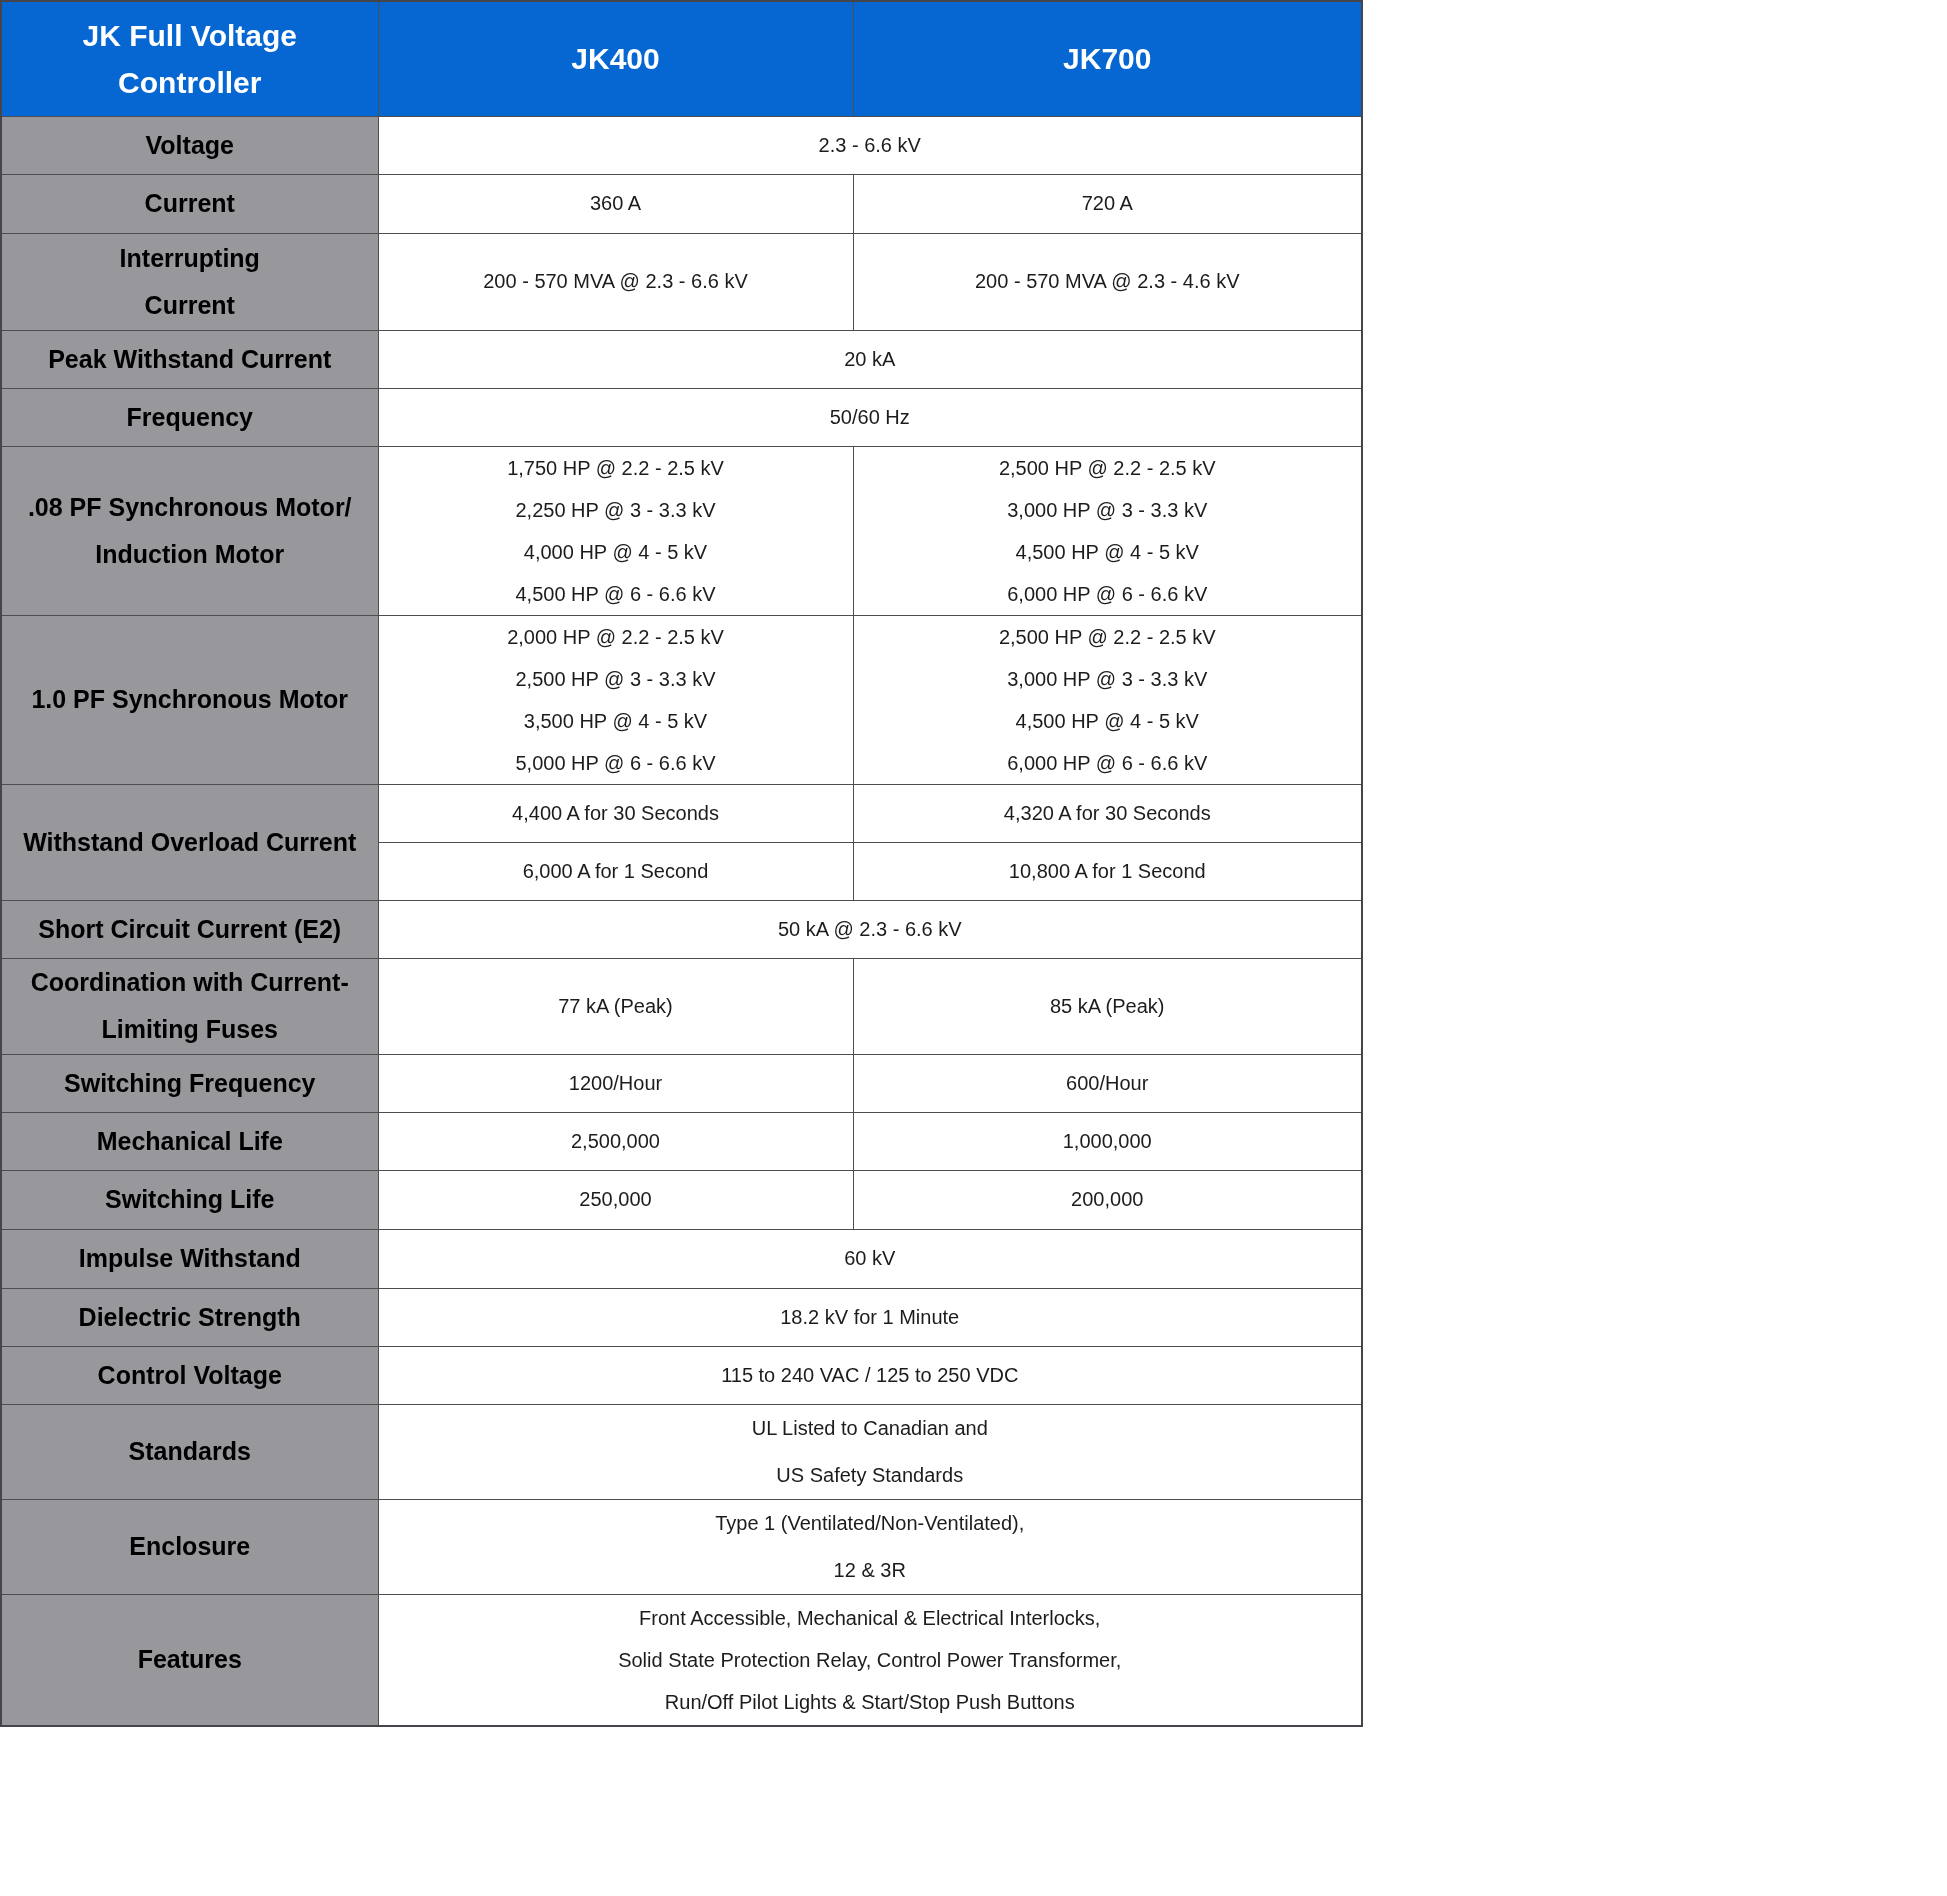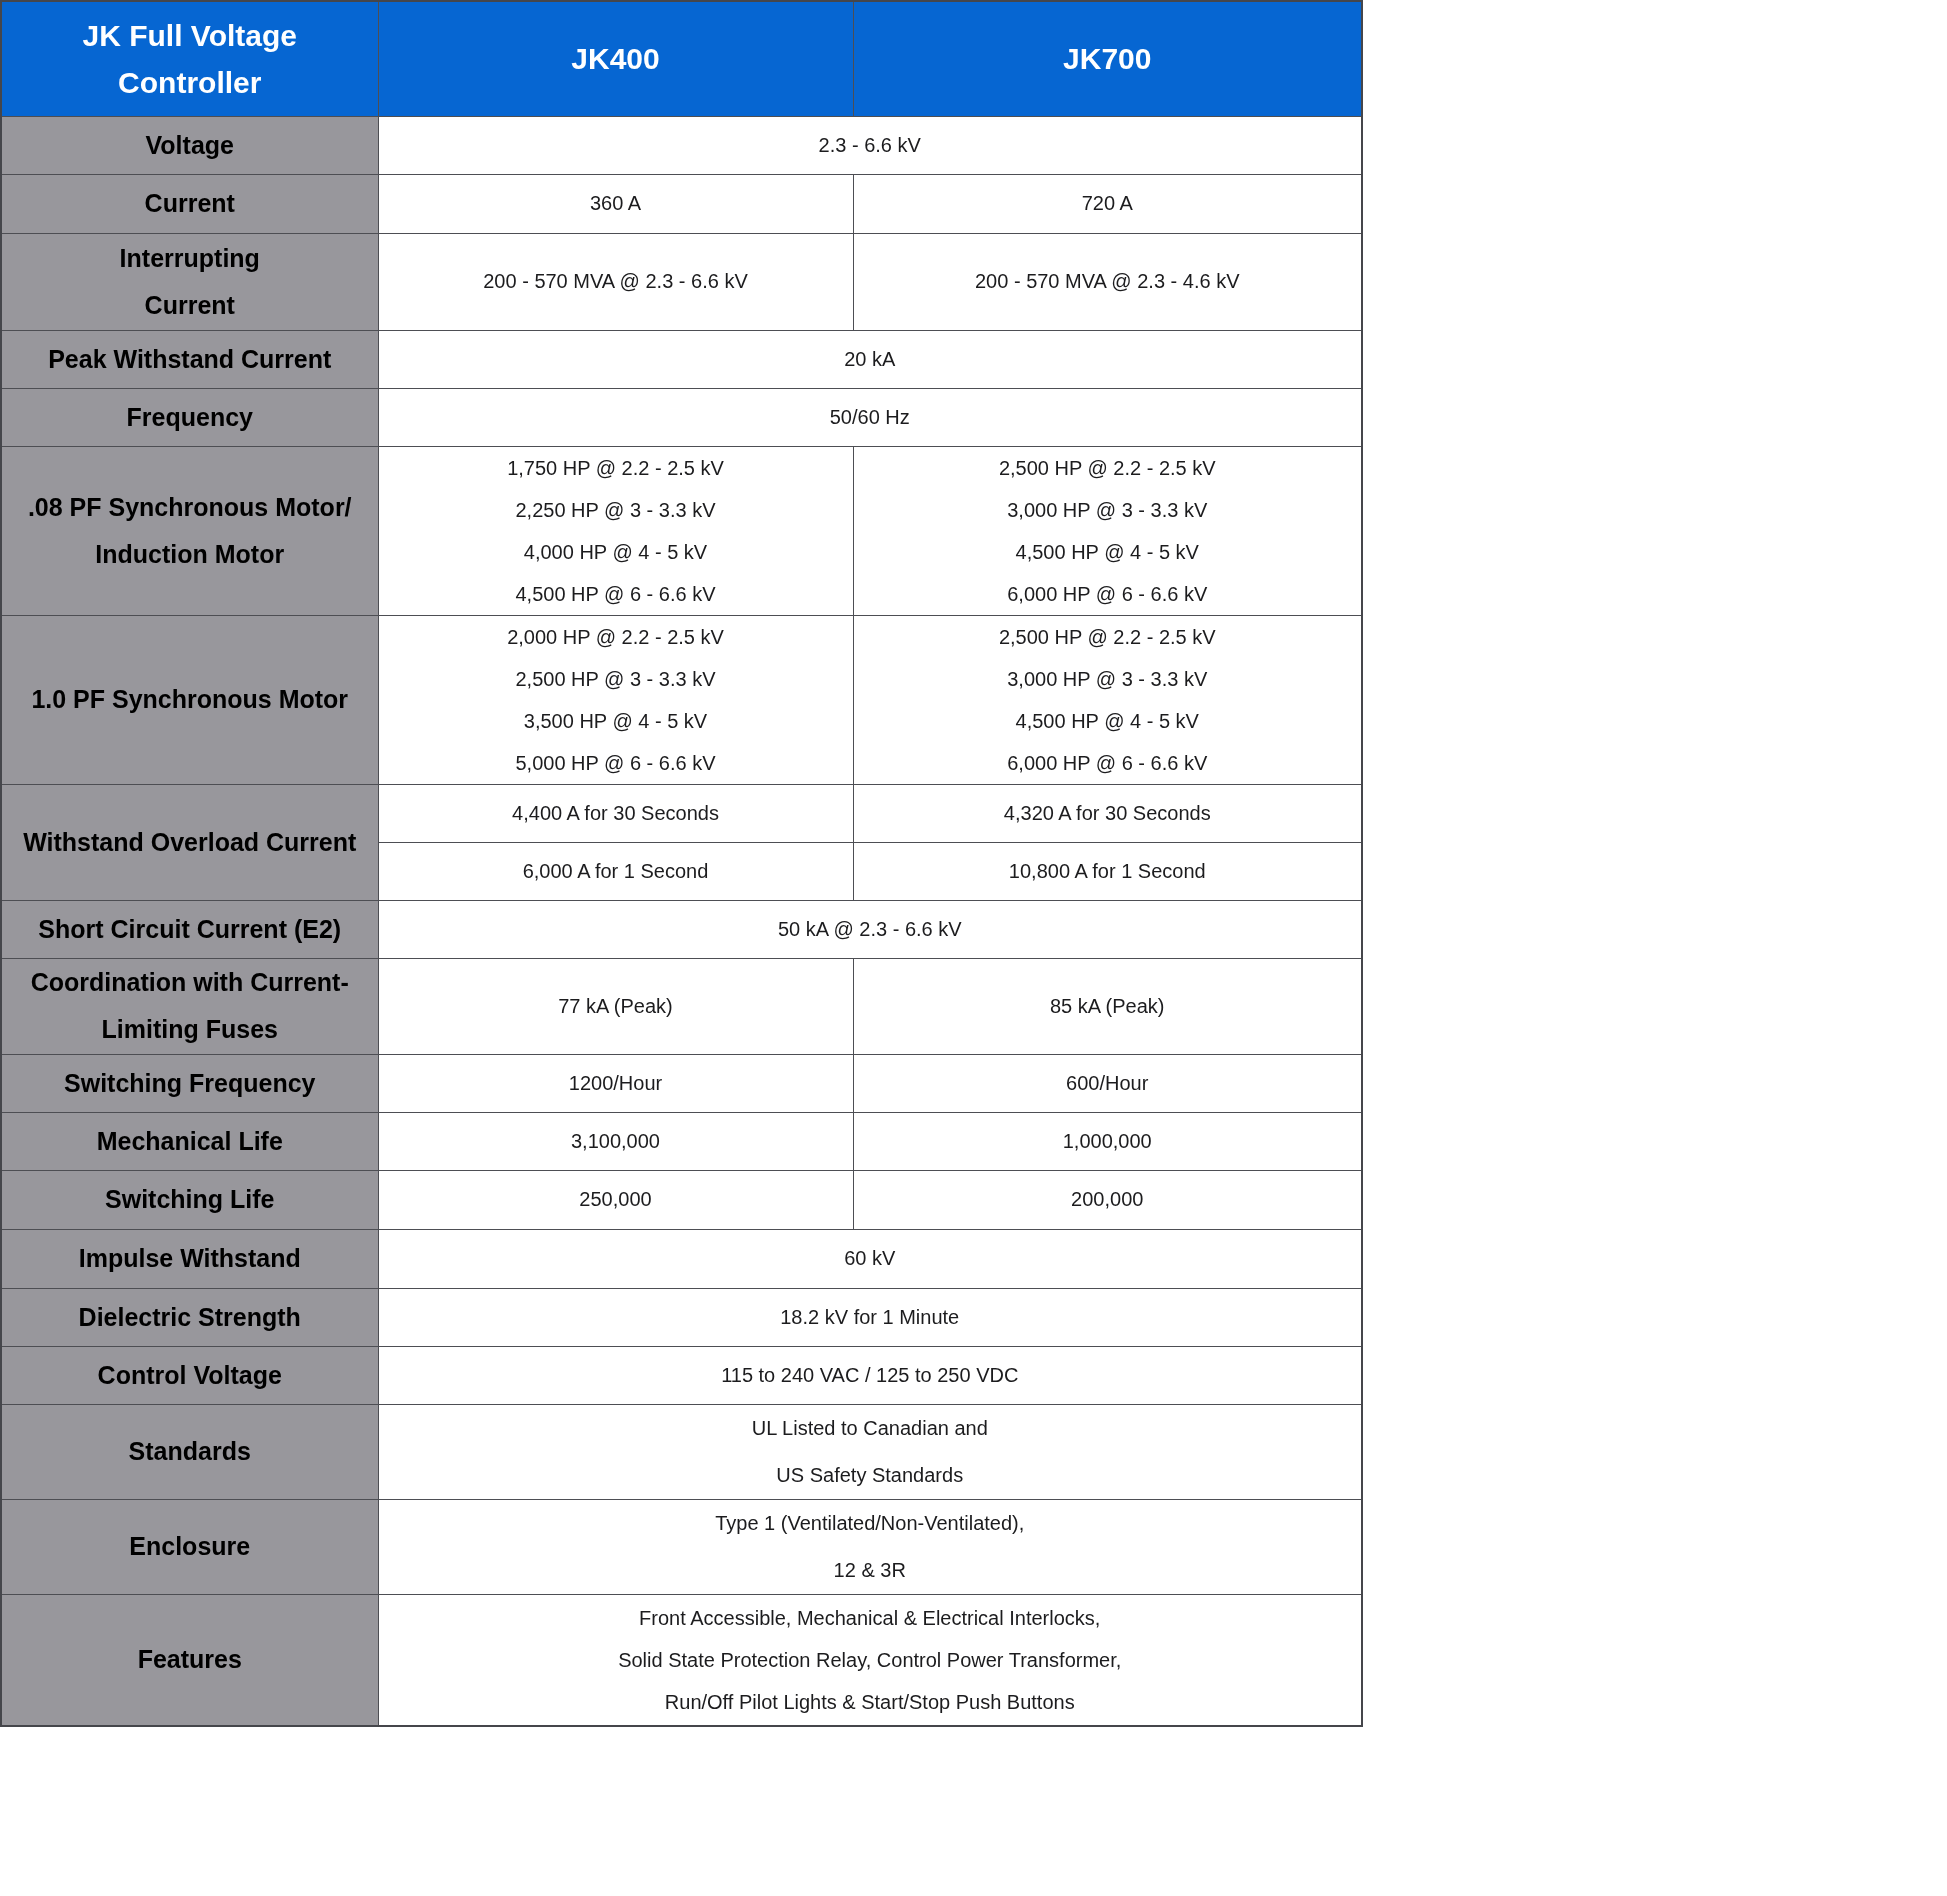--- a/index.html
+++ b/index.html
@@ -161,21 +161,21 @@
     </tr>
 
     <tr style="height:58px">
       <td class="lab">Switching Frequency</td>
       <td class="val">1200/Hour</td>
       <td class="val">600/Hour</td>
     </tr>
 
     <tr style="height:58px">
       <td class="lab">Mechanical Life</td>
-      <td class="val">3,100,000</td>
+      <td class="val">2,500,000</td>
       <td class="val">1,000,000</td>
     </tr>
 
     <tr style="height:59px">
       <td class="lab">Switching Life</td>
       <td class="val">250,000</td>
       <td class="val">200,000</td>
     </tr>
 
     <tr style="height:59px">

